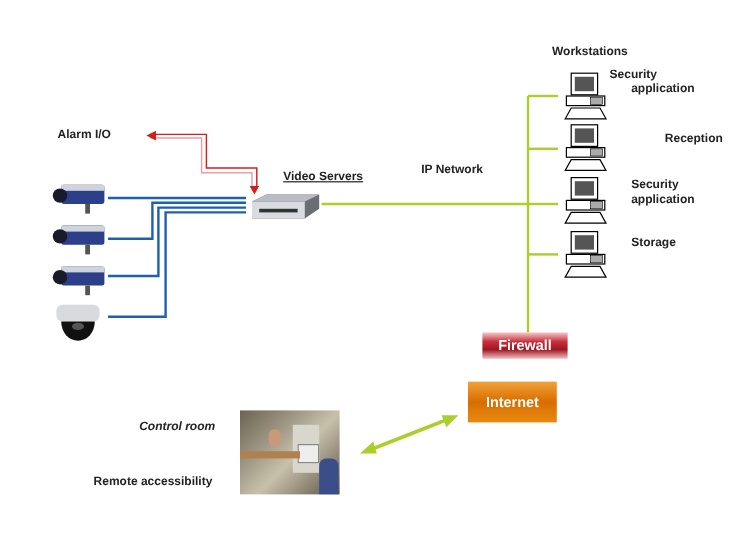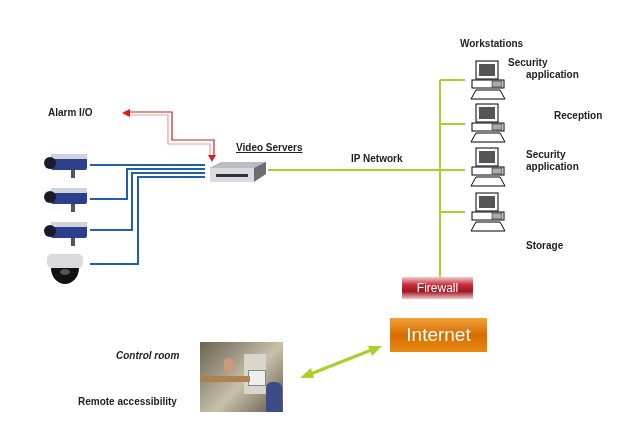--- a/index.html
+++ b/index.html
@@ -1,24 +1,24 @@
 <!DOCTYPE html>
 <html><head>
 <meta charset="utf-8">
 <style>
   html, body { margin:0; padding:0; background:#ffffff; }
   body { width:625px; height:447px; position:relative; overflow:hidden; font-family:"Liberation Sans", sans-serif; }
   .lbl { position:absolute; font-size:10px; font-weight:bold; color:#222; line-height:12px; white-space:nowrap; }
   svg.wires { position:absolute; left:0; top:0; }
   .ws { position:absolute; width:36px; height:40px; }
   .cam { position:absolute; }
-  .badge { position:absolute; font-weight:normal; color:#fff; text-align:center; }
+  .badge { position:absolute; font-weight:bold; color:#fff; text-align:center; }
   .firewall { left:402px; top:277px; width:71px; height:22px; font-size:12px; line-height:22px;
     background:linear-gradient(#f3c9cc 0%, #c9303a 35%, #9e1622 65%, #f1c3c6 100%); }
-  .internet { left:390px; top:318px; width:97px; height:34px; font-size:19px; line-height:34px;
+  .internet { left:390px; top:318px; width:74px; height:34px; font-size:12px; line-height:34px;
     background:linear-gradient(#f0a23a, #d86d00 50%, #e88a10); }
   .photo { position:absolute; left:200px; top:342px; width:83px; height:70px; overflow:hidden;
     background:linear-gradient(135deg,#6b6450 0%, #9b9482 30%, #c8c1aa 55%, #5b5244 100%); }
 </style>
 </head>
 <body>
 
 <svg class="wires" width="625" height="447">
 
   <g fill="none" stroke-width="1.2">
@@ -46,21 +46,21 @@
 
   <g stroke="#a8cf2a" stroke-width="3" fill="#a8cf2a">
     <line x1="308" y1="375" x2="374" y2="349"></line>
     <polygon points="300,378 311,368 314,378" stroke="none"></polygon>
     <polygon points="382,346 368,346 372,356" stroke="none"></polygon>
   </g>
 </svg>
 
 <div class="lbl" style="left:48px;top:107px;text-align:right;">Alarm I/O</div>
 <div class="lbl" style="left:236px;top:142px;text-decoration:underline;">Video Servers</div>
-<div class="lbl" style="left:351px;top:153px;">IP Network</div>
+<div class="lbl" style="left:351px;top:136px;">IP Network</div>
 <div class="lbl" style="left:460px;top:38px;text-align:center;">Workstations</div>
 
 <svg style="position:absolute;left:208px;top:160px;" width="60" height="24">
   <polygon points="2,8 14,2 58,2 58,14 46,22 2,22" fill="#6a6d72"></polygon>
   <polygon points="2,8 46,8 46,22 2,22" fill="#d9dbe0"></polygon>
   <polygon points="2,8 14,2 58,2 46,8" fill="#b9bcc2"></polygon>
   <rect x="8" y="14" width="32" height="3" fill="#333"></rect>
 </svg>
 
 <svg class="cam" style="left:43px;top:150px;" width="48" height="30">
@@ -124,21 +124,21 @@
 
 <div style="position:absolute;left:470px;top:192px;">
   <svg class="ws" style="position:relative;">
     <rect x="6" y="1" width="22" height="18" fill="#fff" stroke="#000"></rect>
     <rect x="9" y="4" width="16" height="12" fill="#555"></rect>
     <rect x="2" y="20" width="32" height="8" fill="#fff" stroke="#000"></rect>
     <rect x="22" y="21" width="10" height="6" fill="#aaa" stroke="#000" stroke-width="0.5"></rect>
     <polygon points="6,30 30,30 35,39 1,39" fill="#fff" stroke="#000"></polygon>
   </svg>
 </div>
-<div class="lbl" style="left:526px;top:197px;margin-top:43px;">Storage</div>
+<div class="lbl" style="left:526px;top:197px;">Storage</div>
 
 <div class="badge firewall">Firewall</div>
 <div class="badge internet">Internet</div>
 
 <div class="lbl" style="left:116px;top:350px;font-style:italic;">Control  room</div>
 <div class="lbl" style="left:78px;top:396px;">Remote accessibility</div>
 <div class="photo">
   <div style="position:absolute;left:44px;top:12px;width:22px;height:40px;background:#d9d6cc;"></div>
   <div style="position:absolute;left:48px;top:28px;width:16px;height:14px;background:#eeeeee;border:1px solid #888;"></div>
   <div style="position:absolute;left:24px;top:16px;width:10px;height:14px;background:#c99a7a;border-radius:4px;"></div>

